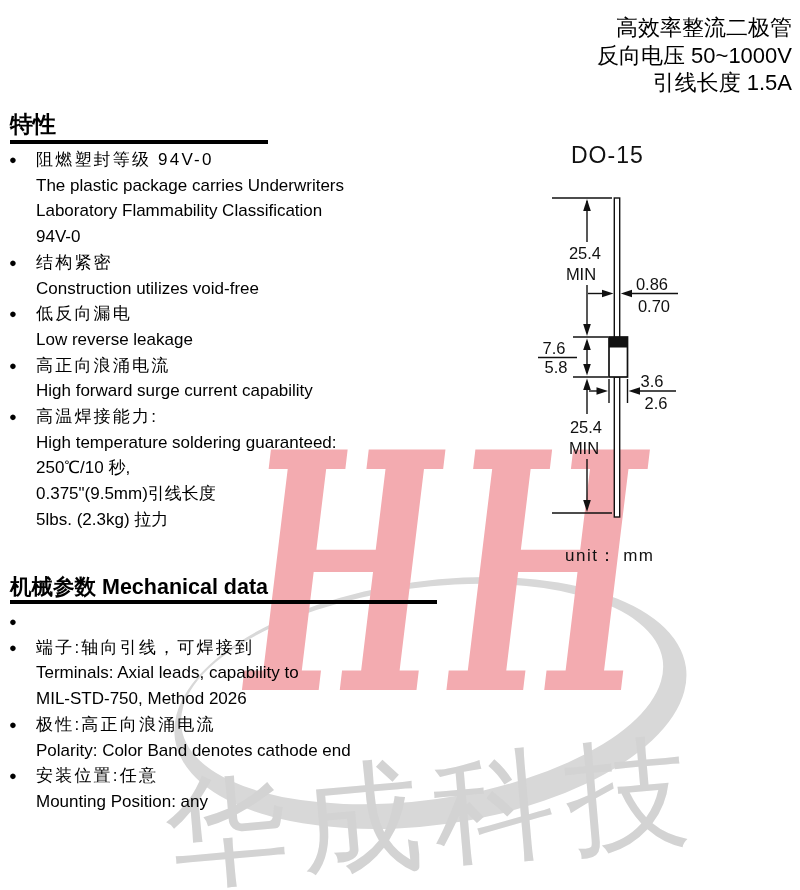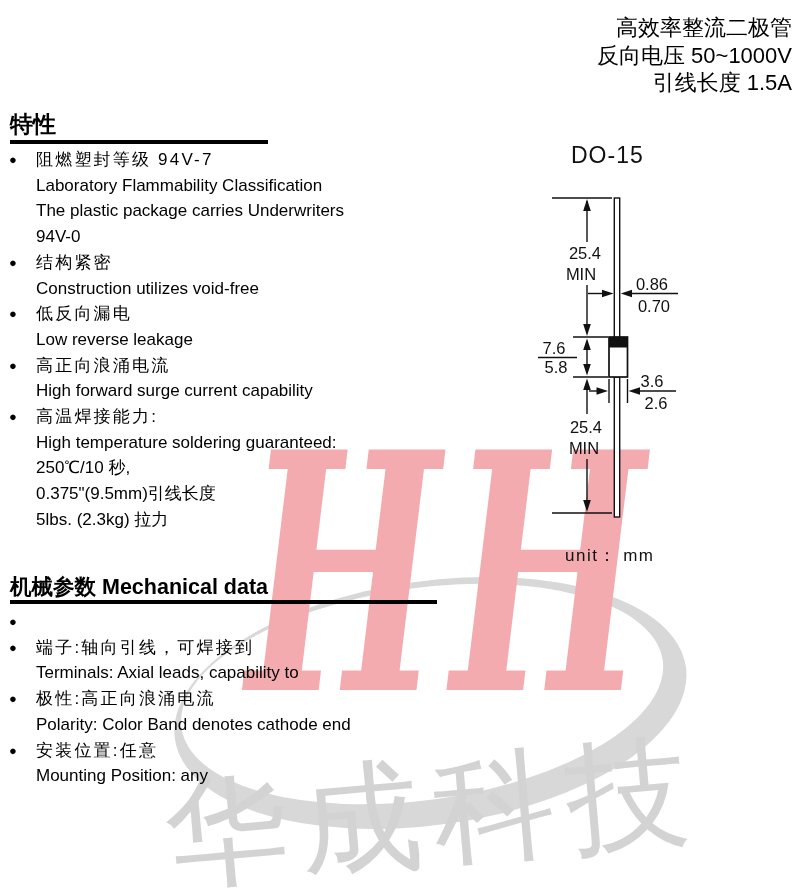--- a/index.html
+++ b/index.html
@@ -41,29 +41,29 @@
     <div>高效率整流二极管</div>
     <div>反向电压 50~1000V</div>
     <div>引线长度 1.5A</div>
   </div>
 
   <div class="sec-title" style="left:10px;top:109px;font-size:23px;">特性</div>
   <div class="rule" style="left:10px;top:140px;width:258px;"></div>
   <div class="list" style="top:147px;">
       <div class="row cn">
         <span class="bullet">●</span>
-        <span class="txt">阻燃塑封等级 94V-7</span>
+        <span class="txt">阻燃塑封等级 94V-0</span>
+      </div>
+      <div class="row">
+        <span class="bullet"></span>
+        <span class="txt">The plastic package carries Underwriters</span>
       </div>
       <div class="row">
         <span class="bullet"></span>
         <span class="txt">Laboratory Flammability Classification</span>
-      </div>
-      <div class="row">
-        <span class="bullet"></span>
-        <span class="txt">The plastic package carries Underwriters</span>
       </div>
       <div class="row">
         <span class="bullet"></span>
         <span class="txt">94V-0</span>
       </div>
       <div class="row cn">
         <span class="bullet">●</span>
         <span class="txt">结构紧密</span>
       </div>
       <div class="row">
@@ -114,20 +114,24 @@
       <div class="row cn">
         <span class="bullet">●</span>
       </div>
       <div class="row cn">
         <span class="bullet">●</span>
         <span class="txt">端子:轴向引线，可焊接到</span>
       </div>
       <div class="row">
         <span class="bullet"></span>
         <span class="txt">Terminals: Axial leads, capability to</span>
+      </div>
+      <div class="row">
+        <span class="bullet"></span>
+        <span class="txt">MIL-STD-750, Method 2026</span>
       </div>
       <div class="row cn">
         <span class="bullet">●</span>
         <span class="txt">极性:高正向浪涌电流</span>
       </div>
       <div class="row">
         <span class="bullet"></span>
         <span class="txt">Polarity: Color Band denotes cathode end</span>
       </div>
       <div class="row cn">

